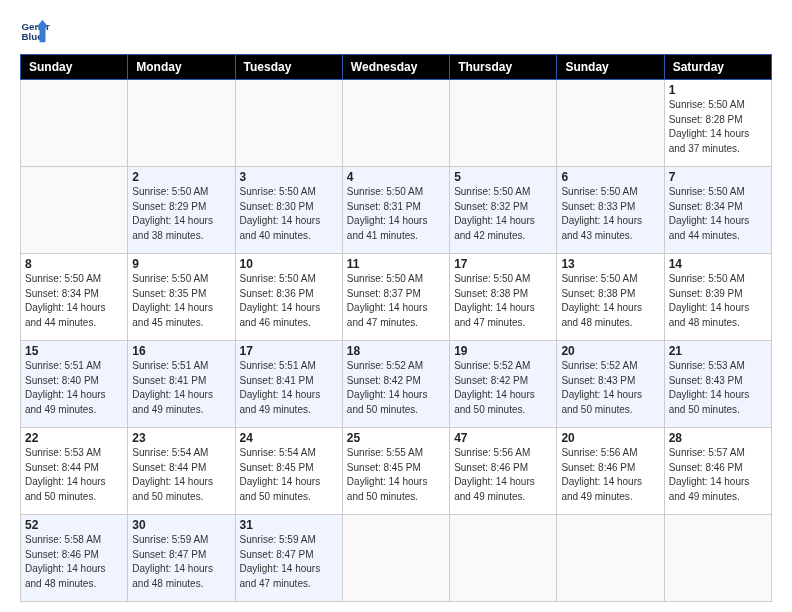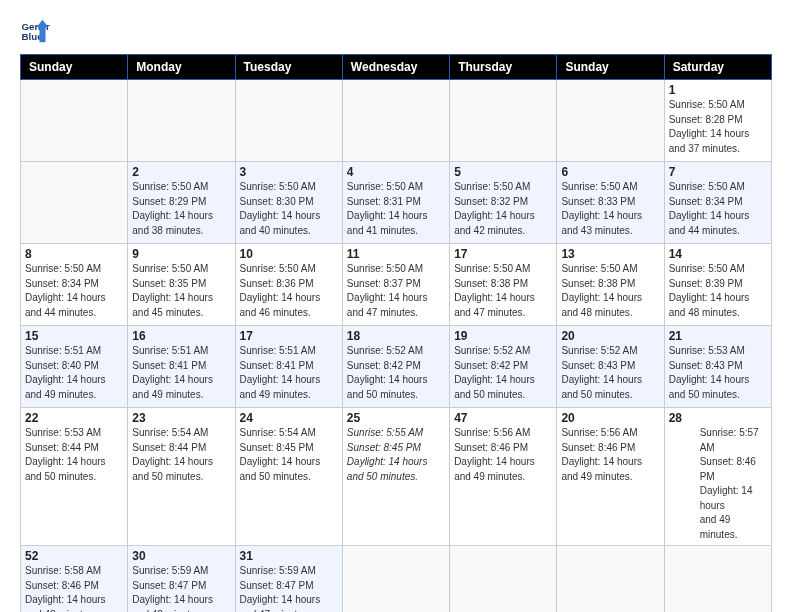--- a/index.html
+++ b/index.html
@@ -300,42 +300,42 @@
           </td>
           <td>
             <span class="day-number">24</span>
             <div class="day-info" style="white-space: pre-line;">Sunrise: 5:54 AM
 Sunset: 8:45 PM
 Daylight: 14 hours
 and 50 minutes.</div>
           </td>
           <td>
             <span class="day-number">25</span>
-            <div class="day-info" style="white-space: pre-line; font-style: italic;">Sunrise: 5:55 AM
+            <div class="day-info" style="white-space: pre-line;">Sunrise: 5:55 AM
 Sunset: 8:45 PM
 Daylight: 14 hours
 and 50 minutes.</div>
           </td>
           <td>
             <span class="day-number">47</span>
             <div class="day-info" style="white-space: pre-line;">Sunrise: 5:56 AM
 Sunset: 8:46 PM
 Daylight: 14 hours
 and 49 minutes.</div>
           </td>
           <td>
             <span class="day-number">20</span>
             <div class="day-info" style="white-space: pre-line;">Sunrise: 5:56 AM
 Sunset: 8:46 PM
 Daylight: 14 hours
 and 49 minutes.</div>
           </td>
           <td>
             <span class="day-number">28</span>
-            <div class="day-info" style="white-space: pre-line; margin-left: 31px;">Sunrise: 5:57 AM
+            <div class="day-info" style="white-space: pre-line;">Sunrise: 5:57 AM
 Sunset: 8:46 PM
 Daylight: 14 hours
 and 49 minutes.</div>
           </td>
         </tr>
         <tr>
           <td>
             <span class="day-number">52</span>
             <div class="day-info" style="white-space: pre-line;">Sunrise: 5:58 AM
 Sunset: 8:46 PM

